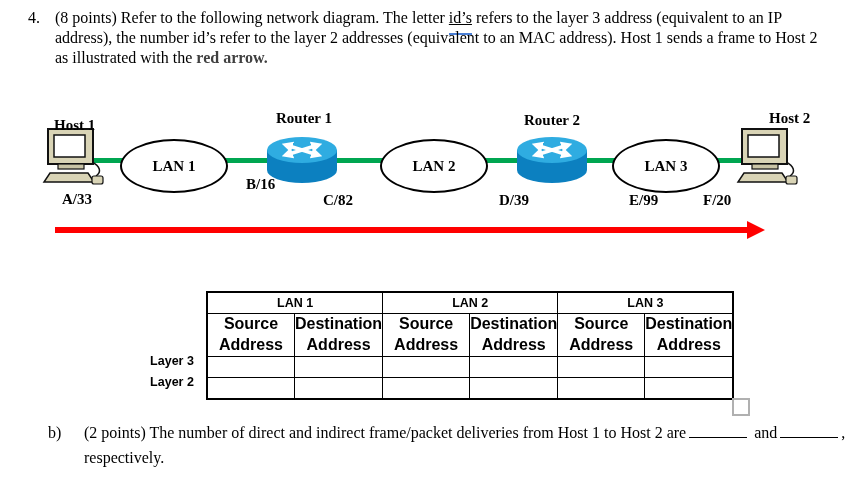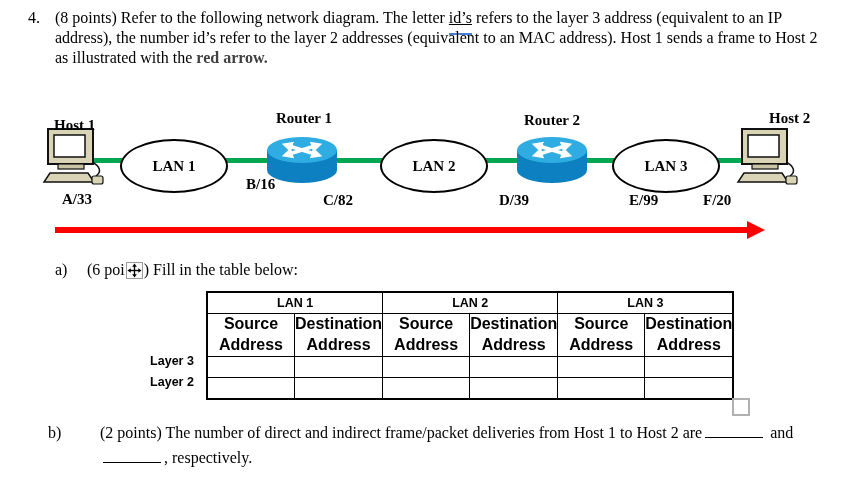--- a/index.html
+++ b/index.html
@@ -41,21 +41,21 @@
   .anstable .sub { height:38px; width:86px; font-size:16px; font-weight:bold; line-height:1.3; }
   .anstable .cell { height:20px; }
   .rowlabel { position:absolute; width:60px; text-align:center;
               font-family:"Liberation Sans", sans-serif; font-weight:bold; font-size:12.5px; }
   .resizehandle { position:absolute; left:732px; top:398px; width:14px; height:14px;
                   border:2px solid #b0b0b0; background:#fff; }
 
   
   .partb { position:absolute; left:48px; top:420px; width:806px; font-size:16px; line-height:25px; }
   .pblabel { position:absolute; left:0; top:0; }
-  .pbtext { margin-left:52px; }
+  .pbtext { margin-left:36px; }
   .blank { display:inline-block; width:58px; height:15px; border-bottom:1.5px solid #000;
            margin:0 3px; vertical-align:baseline; }
 </style>
 </head>
 <body>
 
 <div class="page">
 
   <div class="q">
     <span class="qnum">4.</span>
@@ -136,34 +136,20 @@
         <polygon points="8,47 46,47 52,56 2,56" fill="#D9D4B6" stroke="#111" stroke-width="1.5"></polygon>
         <rect x="50" y="50" width="11" height="8" rx="2" fill="#D9D4B6" stroke="#111" stroke-width="1.2"></rect>
       </svg>
     </div>
     <div class="dlabel" style="left:703px; top:92px;">F/20</div>
   </div>
 
   <div class="redarrow-shaft"></div>
   <div class="redarrow-head"></div>
 
-  <div class="parta">
-    <span class="alabel">a)</span><span>(6 poi</span><span class="movehandle"><svg width="15" height="15" viewBox="0 0 16 16">
-          <g stroke="#000" stroke-width="1.4">
-            <line x1="8" y1="3" x2="8" y2="13"></line>
-            <line x1="3" y1="8" x2="13" y2="8"></line>
-          </g>
-          <g fill="#000">
-            <polygon points="8,0.5 5.5,4 10.5,4"></polygon>
-            <polygon points="8,15.5 5.5,12 10.5,12"></polygon>
-            <polygon points="0.5,8 4,5.5 4,10.5"></polygon>
-            <polygon points="15.5,8 12,5.5 12,10.5"></polygon>
-          </g>
-        </svg></span><span>) Fill in the table below:</span>
-  </div>
 
   <div class="rowlabel" style="left:142px; top:354px;">Layer 3</div>
   <div class="rowlabel" style="left:142px; top:375px;">Layer 2</div>
 
   <table class="anstable">
     <tbody>
         <tr>
       <th class="grp" colspan="2">LAN 1</th>
       <th class="grp" colspan="2">LAN 2</th>
       <th class="grp" colspan="2">LAN 3</th>

